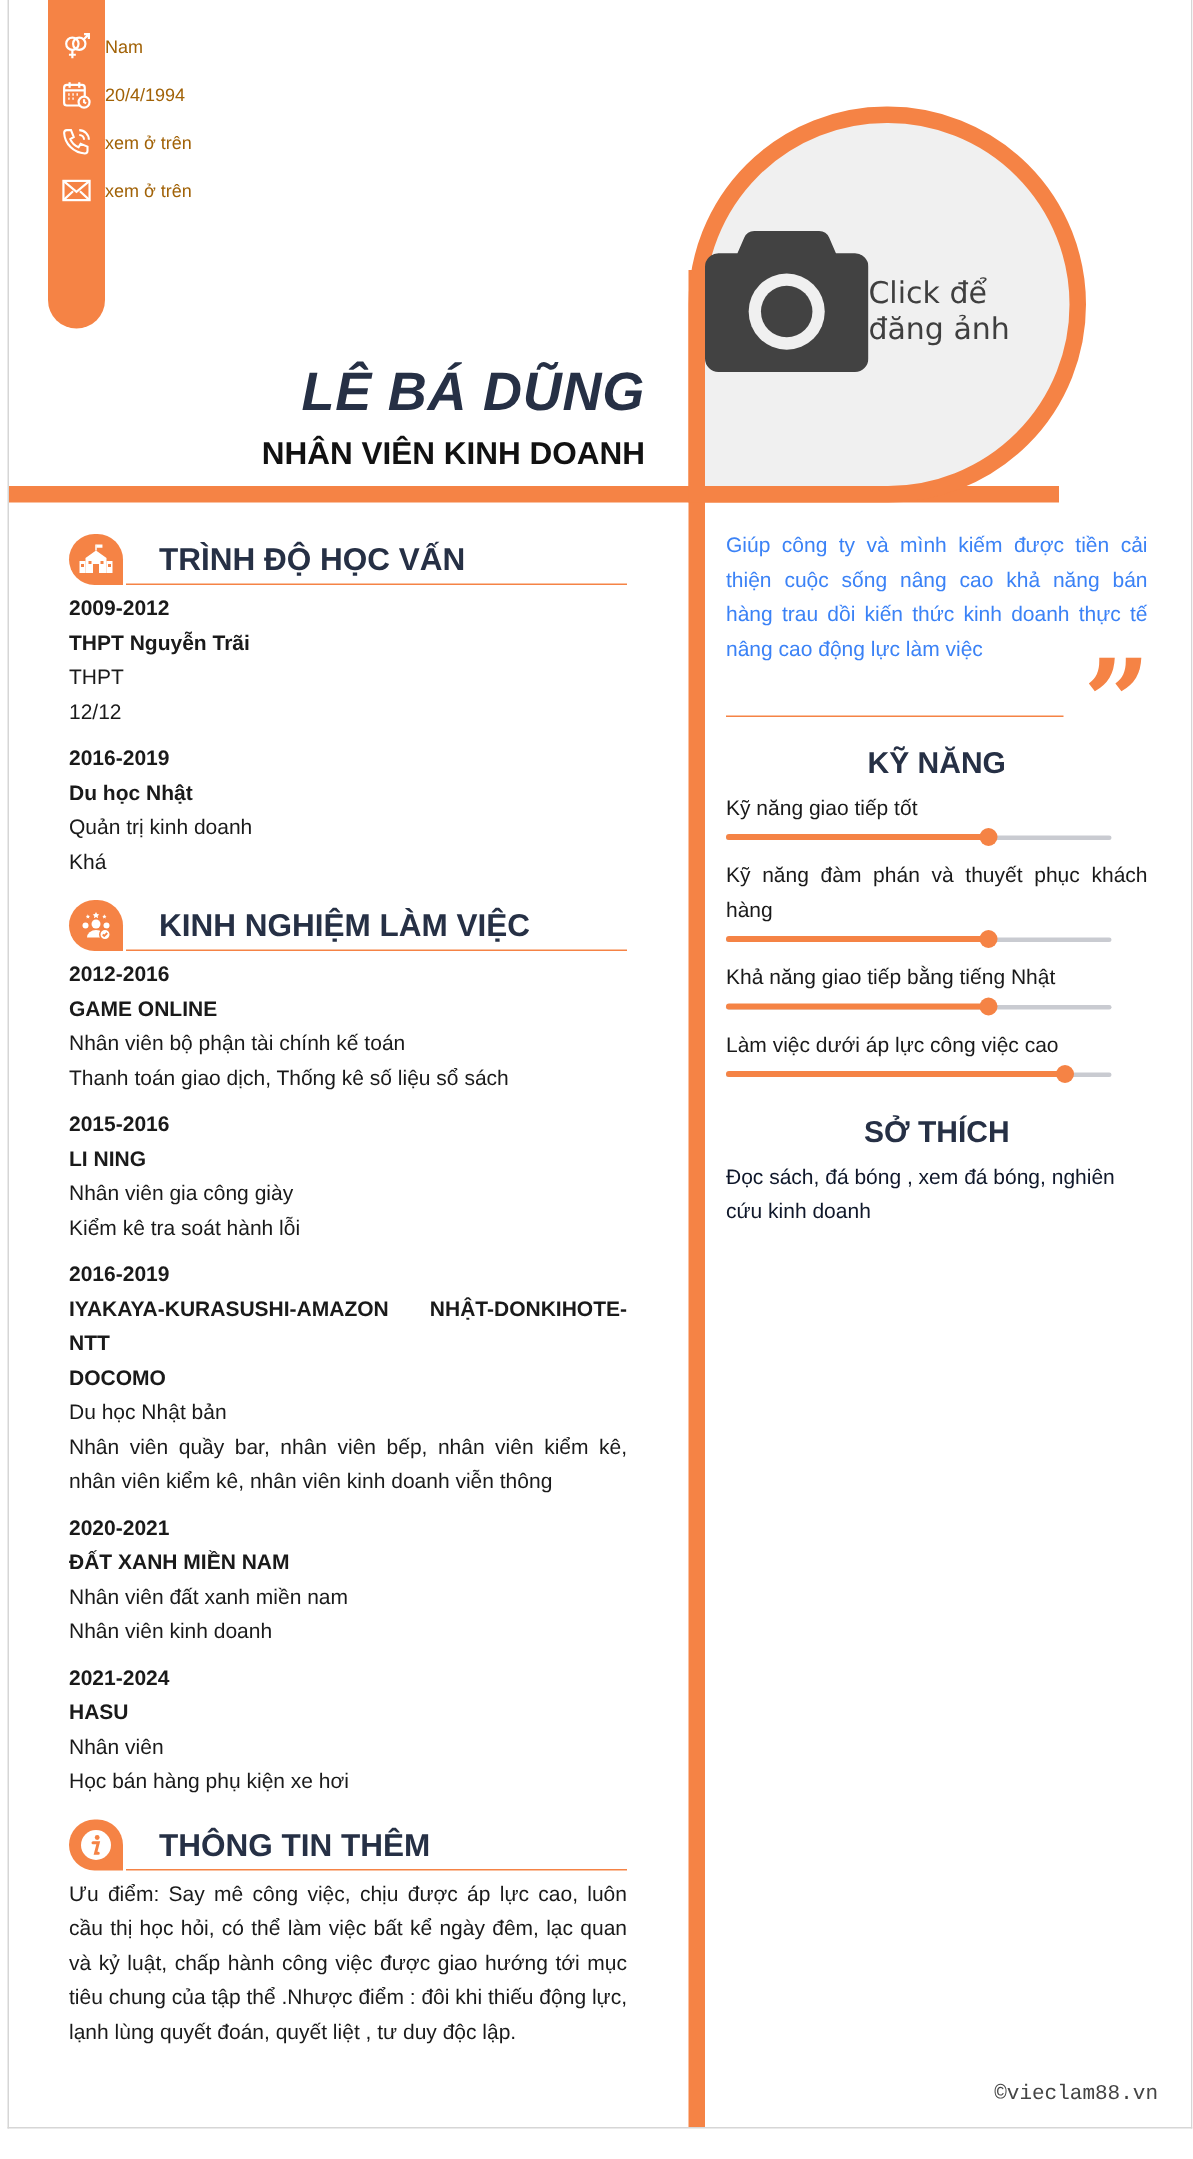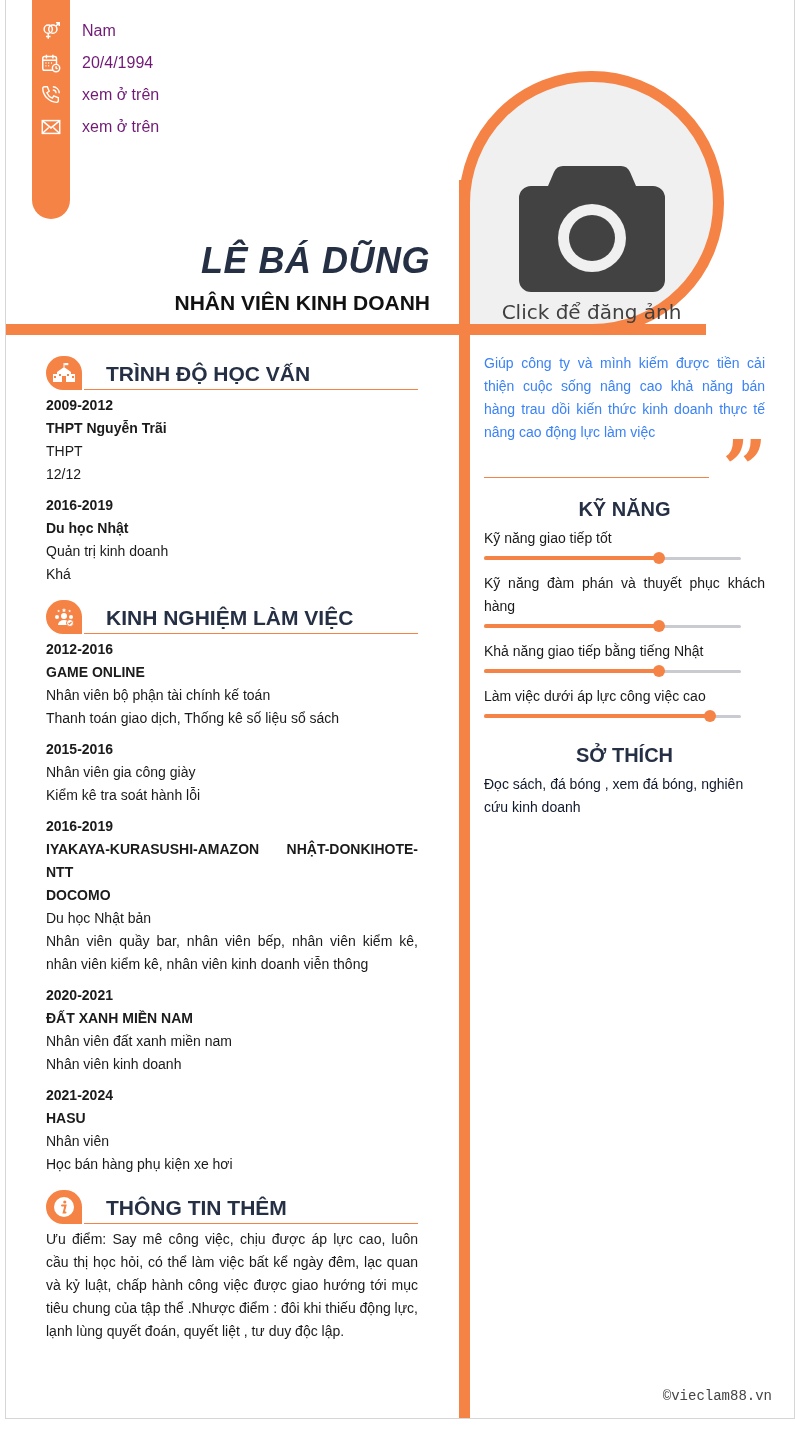--- a/index.html
+++ b/index.html
@@ -13,36 +13,36 @@
 
   
   .contact-strip {
     position: absolute; left: 26px; top: 0; width: 38px; height: 219px;
     background: #f58345; border-radius: 0 0 19px 19px;
   }
   .contact-list { position: absolute; left: 26px; top: 19px; width: 400px; }
   .contact-row { display: flex; align-items: flex-start; min-height: 32px; }
   .contact-icon { width: 38px; height: 24px; display: flex; align-items: center; justify-content: center; flex-shrink: 0; }
   .contact-icon svg { width: 22px; height: 22px; }
-  .contact-text { margin-left: 12px; font-size: 16px; line-height: 24px; color: #701a75; width: 330px; }
+  .contact-text { font-size: 12px; line-height: 24px; color: #a16207; width: 330px; }
 
   
   .name { position: absolute; right: 364px; top: 240px; font-size: 36px; font-weight: bold; color: #263045; letter-spacing: 0.5px; text-align: right; white-space: nowrap; font-style: italic; }
   .job-title { position: absolute; right: 364px; top: 291px; font-size: 21px; font-weight: bold; color: #111; text-align: right; white-space: nowrap; }
 
   
   .h-line { position: absolute; left: 0; top: 324px; width: 700px; height: 11px; background: #f58345; }
   .v-line { position: absolute; left: 453px; top: 180px; width: 11px; height: 1240px; background: #f58345; }
 
   
   .photo-frame {
     position: absolute; left: 453px; top: 71px; width: 265px; height: 264px;
     border: 11px solid #f58345; background: #f0f0f0;
     border-radius: 132px 132px 132px 0;
-    display: flex; flex-direction: column; align-items: center; justify-content: flex-end;
+    display: flex; flex-direction: row; align-items: center; justify-content: flex-end;
     cursor: pointer;
   }
   .photo-frame svg { width: 146px; height: 126px; margin-top: -4px; }
   .photo-label { margin-top: 8px; font-family: "DejaVu Sans", sans-serif; font-size: 20px; color: #3f3f3f; }
 
   
   .left-col { position: absolute; left: 40px; top: 354px; width: 372px; }
   .section { margin-bottom: 12px; }
   .section-head { position: relative; height: 36px; margin-bottom: 4px; }
   .section-icon {
@@ -197,20 +197,21 @@
         <span class="section-rule"></span>
       </div>
       <div class="entry">
         <div class="entry-line bold">2012-2016</div>
         <div class="entry-line bold">GAME ONLINE</div>
         <div class="entry-line">Nhân viên bộ phận tài chính kế toán</div>
         <div class="entry-line">Thanh toán giao dịch, Thống kê số liệu sổ sách</div>
       </div>
       <div class="entry">
         <div class="entry-line bold">2015-2016</div>
+        <div class="entry-line bold">LI NING</div>
         <div class="entry-line">Nhân viên gia công giày</div>
         <div class="entry-line">Kiểm kê tra soát hành lỗi</div>
       </div>
       <div class="entry">
         <div class="entry-line bold">2016-2019</div>
         <div class="entry-line bold justify">IYAKAYA-KURASUSHI-AMAZON NHẬT-DONKIHOTE-NTT</div>
         <div class="entry-line bold">DOCOMO</div>
         <div class="entry-line">Du học Nhật bản</div>
         <div class="entry-line" style="text-align:justify">Nhân viên quầy bar, nhân viên bếp, nhân viên kiểm kê, nhân viên kiểm kê, nhân viên kinh doanh viễn thông</div>
       </div>

